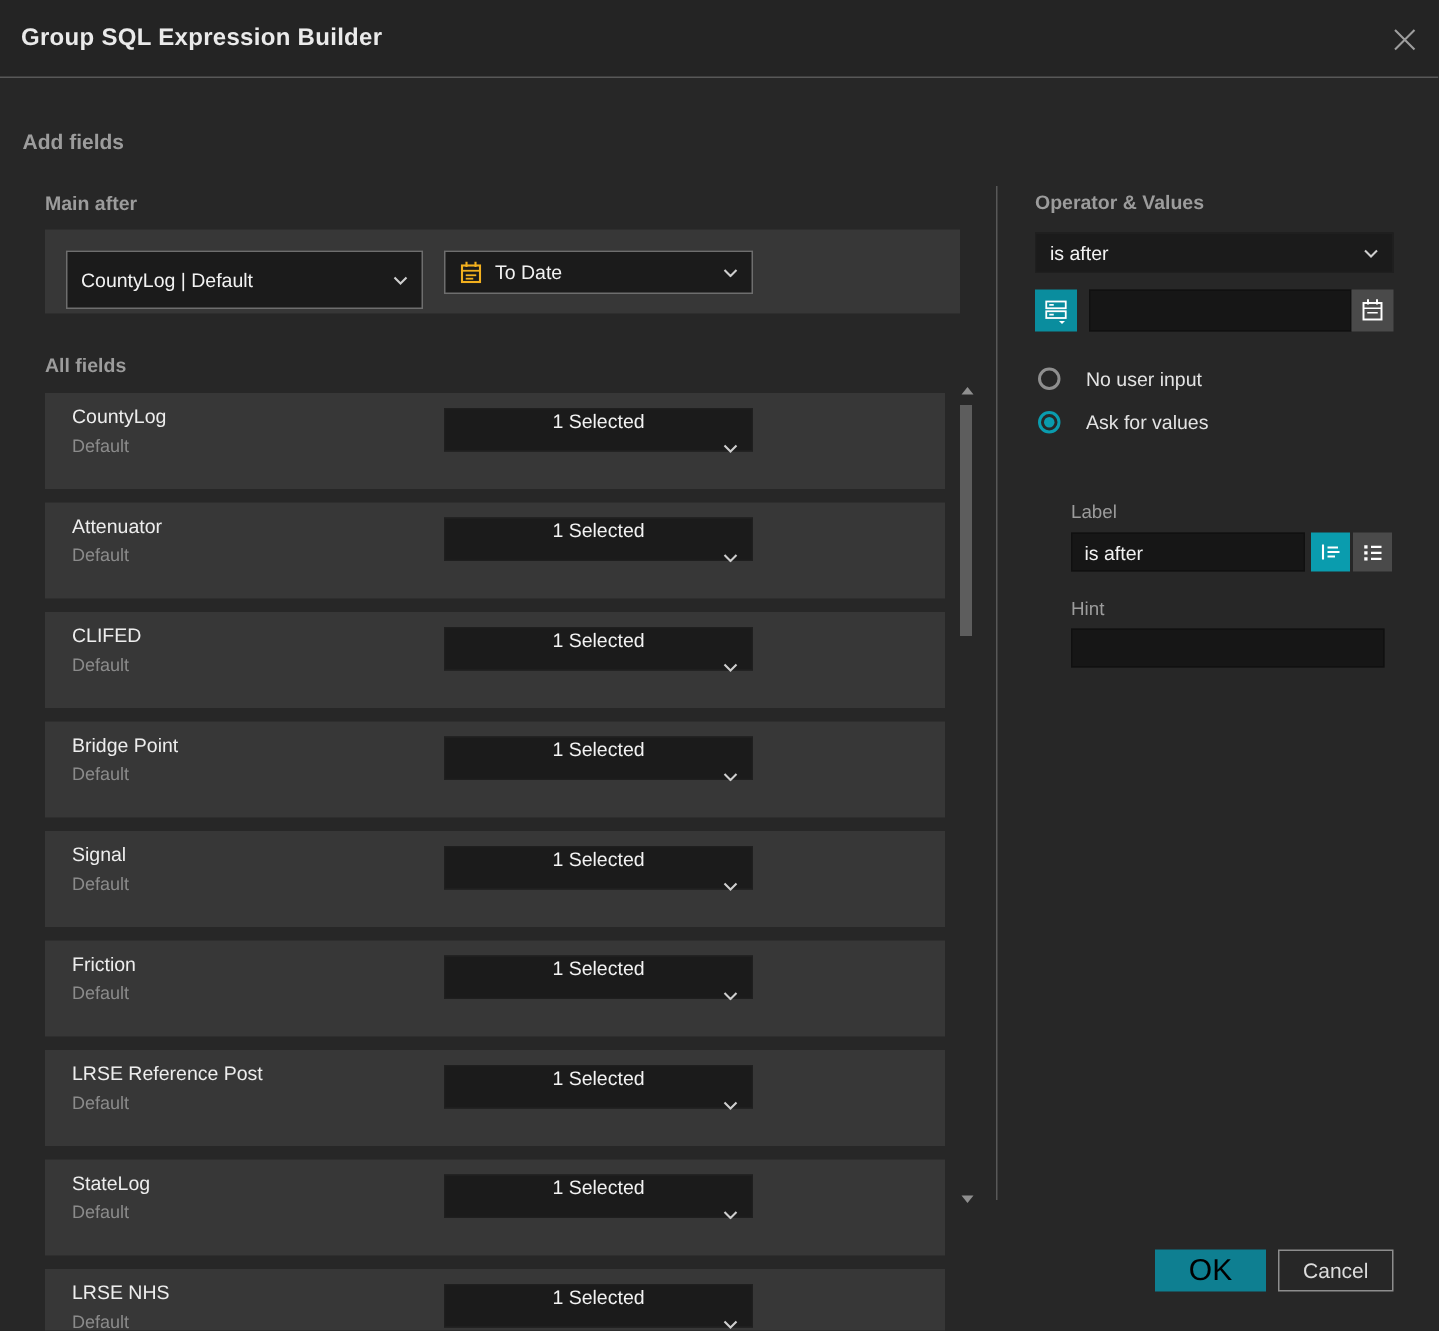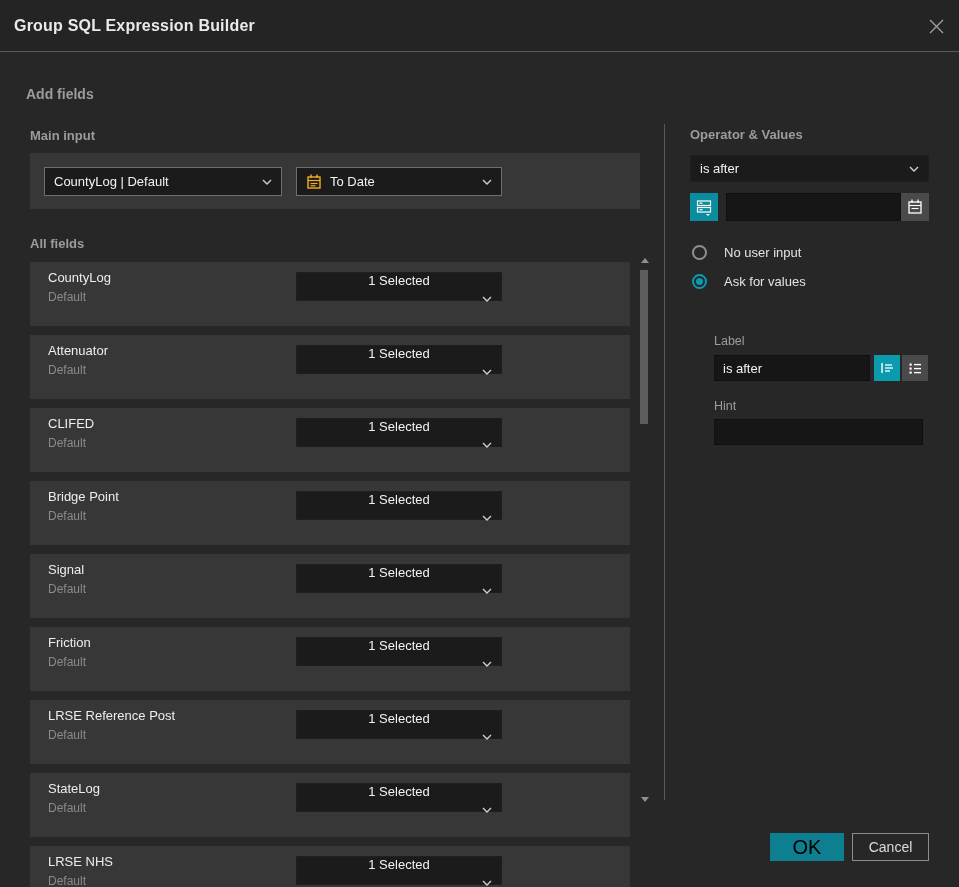--- a/index.html
+++ b/index.html
@@ -62,21 +62,21 @@
   .text-input{
     background:var(--input-bg-dark);
     border:1px solid #101010;
     color:var(--text-primary);
     font-size:13px;padding:0 8px;outline:none;
     font-family:"Liberation Sans","DejaVu Sans",sans-serif;
   }
 
   
   #main-field-panel{position:absolute;left:30px;top:153px;width:610px;height:56px;background:var(--panel);}
-  #main-field-select{position:absolute;left:14px;top:14px;width:238px;height:29px;}
+  #main-field-select{position:absolute;left:14px;top:14px;width:238px;height:39px;}
   #date-type-select{position:absolute;left:266px;top:14px;width:206px;height:29px;}
 
   
   #field-list{position:absolute;left:30px;top:262px;width:600px;}
   .field-row{position:relative;width:600px;height:64px;background:var(--panel);margin-bottom:9px;}
   .field-row .field-name{position:absolute;left:18px;top:8px;font-size:13px;color:#ededed;}
   .field-row .field-sub{position:absolute;left:18px;top:28px;font-size:12px;color:var(--text-muted);}
   .field-row .row-select{position:absolute;left:266px;top:10px;width:206px;height:29px;flex-direction:column;}
 
   
@@ -143,22 +143,22 @@
 
   <div id="titlebar">
     <div class="title">Group SQL Expression Builder</div>
     <div class="close-btn">
       <svg width="17" height="17" viewBox="0 0 17 17">
         <path d="M2 2 L15 15 M15 2 L2 15" stroke="#9e9e9e" stroke-width="1.4" fill="none"></path>
       </svg>
     </div>
   </div>
 
-  <div class="section-heading" style="left:26px;top:86px;">Add fields</div>
-  <div class="sub-heading" style="left:30px;top:128px;">Main input</div>
+  <div class="section-heading" style="left:15px;top:86px;">Add fields</div>
+  <div class="sub-heading" style="left:30px;top:128px;">Main after</div>
 
   <div id="main-field-panel">
     <div class="select" id="main-field-select">
       <span>CountyLog | Default</span>
       <span class="chev">
         <svg width="10" height="6" viewBox="0 0 10 6">
             <polyline points="1,1 5,5 9,1" fill="none" stroke="#cfcfcf" stroke-width="1.4"></polyline>
           </svg>
       </span>
     </div>

